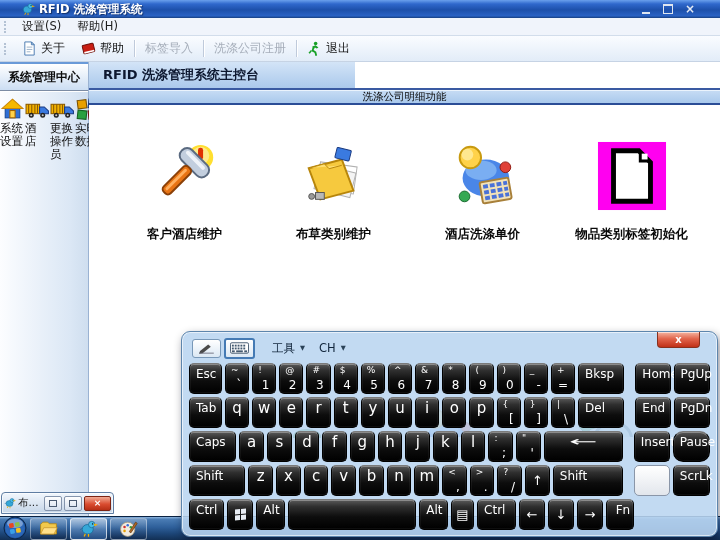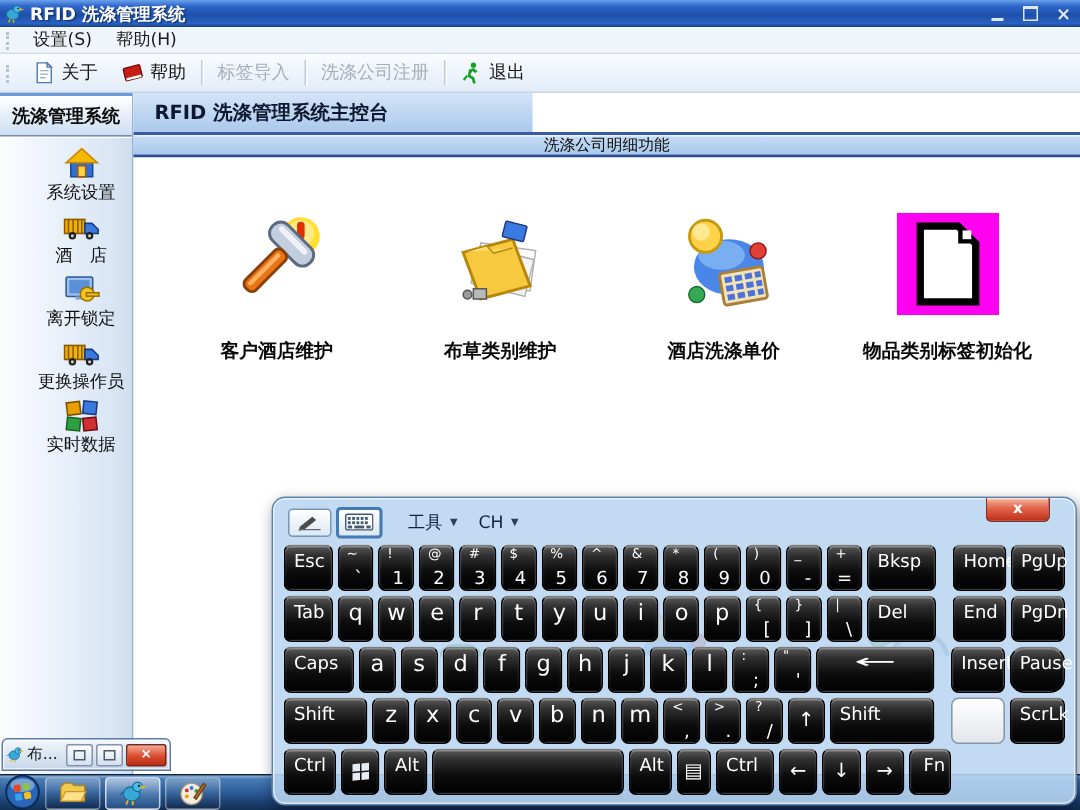--- a/index.html
+++ b/index.html
@@ -3,21 +3,21 @@
 <meta charset="utf-8">
 <style>
   html,body{margin:0;padding:0;}
   .desktop{position:relative;width:720px;height:540px;overflow:hidden;background:#16365e;
     font-family:"DejaVu Sans","Liberation Sans",sans-serif;-webkit-font-smoothing:antialiased;}
 
   
   .app{position:absolute;left:0;top:0;width:720px;height:517px;background:#eef3fa;
     display:flex;flex-direction:column;border-right:1px solid #3a5a8a;}
   .titlebar{height:18px;background:linear-gradient(180deg,#6aa0ec 0%,#2f68cc 22%,#1d50aa 55%,#2a62c4 88%,#163f80 100%);
-    display:flex;align-items:center;padding:0 2px;gap:4px;}
+    display:flex;align-items:center;padding:0 21px;gap:4px;}
   .app-icon{width:14px;height:14px;flex:0 0 auto;}
   .title-text{color:#fff;font-weight:bold;font-size:11.5px;text-shadow:1px 1px 1px #12306a;flex:1;
     white-space:nowrap;overflow:hidden;}
   .win-btn{width:18px;height:14px;display:flex;align-items:center;justify-content:center;
     color:#e4eaf4;cursor:pointer;}
   .glyph-min{width:8px;height:2px;background:#dfe6f0;margin-top:7px;}
   .glyph-restore{width:8px;height:7px;border:1px solid #dfe6f0;border-top-width:2px;}
   .glyph-close{font-size:12px;font-weight:bold;line-height:10px;}
 
   .menubar{height:17px;background:#f0f4fb;border-bottom:1px solid #d2ddeb;display:flex;
@@ -30,21 +30,21 @@
   .tb-item.disabled{color:#a6aeba;cursor:default;}
   .tb-icon{width:15px;height:15px;flex:0 0 auto;}
   .tb-sep{width:1px;height:17px;background:#bfcadb;box-shadow:1px 0 0 #fff;margin:0 2px;}
 
   .body{flex:1;display:flex;min-height:0;}
   .sidebar{width:88px;background:linear-gradient(90deg,#fcfdff,#dbe7f5 80%,#cfdeef);border-right:1px solid #9ab2d2;
     display:flex;flex-direction:column;}
   .sb-header{height:26px;background:linear-gradient(#ffffff,#ccdef3);border-top:2px solid #6a9ad8;
     border-bottom:1px solid #7c8ca4;box-shadow:0 1px 0 #fff;display:flex;align-items:center;
     justify-content:center;font-size:12px;font-weight:bold;color:#0c0c0c;}
-  .sb-items{padding-top:6px;display:flex;flex-direction:column;align-items:center;padding-left:20px;}
+  .sb-items{padding-top:6px;display:flex;flex-direction:row;align-items:flex-start;}
   .sb-item{display:flex;flex-direction:column;align-items:center;margin-bottom:4px;cursor:pointer;}
   .sb-icon{width:25px;height:25px;}
   .sb-label{font-size:11.5px;color:#101010;line-height:13px;}
 
   .main{flex:1;display:flex;flex-direction:column;min-width:0;}
   .console-row{height:26px;display:flex;border-bottom:2px solid #3a5aa2;background:#fff;}
   .console-title{width:252px;background:linear-gradient(#d3e4f7,#abc9ec);display:flex;align-items:center;
     padding-left:14px;font-weight:bold;font-size:13px;color:#0d1830;white-space:nowrap;}
   .brand{flex:1;display:flex;align-items:center;justify-content:flex-end;padding-right:9px;
     color:#1733c4;font-weight:bold;font-size:14.5px;letter-spacing:1px;white-space:nowrap;}
@@ -192,51 +192,41 @@
                 <path d="M5 6.2l4.2-1.6 3 2.4-1.8 1.1-2-1.3-1.4 2.8 2.8 1.8 1 4-1.8.5-1-3.4-3-1.6 1-4.7z" fill="#17a026"></path>
                 <path d="M4.4 9.4L1.6 12.6l1.4 1 2.2-2.9z" fill="#17a026"></path>
               </svg></span>
             <span>退出</span>
           </span>
         </span>
     </div>
 
     <div class="body">
       <div class="sidebar">
-        <div class="sb-header">洗涤管理系统</div>
+        <div class="sb-header">系统管理中心</div>
         <div class="sb-items" id="sidebar-items">
             <div class="sb-item">
               <span class="sb-icon"><svg viewBox="0 0 24 24" style="width: 25px; height: 25px;">
                   <rect x="5" y="10" width="14" height="10" fill="#2f6fd6" stroke="#1a4a9a"></rect>
                   <polygon points="12,2 22,11 2,11" fill="#f5b800" stroke="#c8860a"></polygon>
                   <rect x="9.5" y="13" width="5" height="7" fill="#ffd24a" stroke="#a06000"></rect>
                 </svg></span>
               <div class="sb-label">系统设置</div>
             </div>
             <div class="sb-item">
               <span class="sb-icon"><svg viewBox="0 0 24 24" style="width: 25px; height: 25px;">
                   <rect x="1" y="7" width="13" height="9" fill="#f2b200" stroke="#8a5a00"></rect>
                   <path d="M3.5 7v9M6.5 7v9M9.5 7v9M12 7v9" stroke="#8a5a00"></path>
                   <path d="M14 9.5h4.5l4 3.8v2.7h-8.5z" fill="#3a7ae0" stroke="#1a3a80"></path>
                   <circle cx="6" cy="17.5" r="2.4" fill="#222"></circle>
                   <circle cx="17" cy="17.5" r="2.4" fill="#222"></circle>
                   <circle cx="6" cy="17.5" r="1" fill="#ccc"></circle>
                   <circle cx="17" cy="17.5" r="1" fill="#ccc"></circle>
                 </svg></span>
               <div class="sb-label">酒　店</div>
-            </div>
-            <div class="sb-item">
-              <span class="sb-icon"><svg viewBox="0 0 24 24" style="width: 25px; height: 25px;">
-                  <rect x="2" y="3.5" width="17" height="12.5" rx="1" fill="#9cc0ea" stroke="#2a5a9a"></rect>
-                  <rect x="4" y="5.5" width="13" height="8.5" fill="#5a90d8"></rect>
-                  <rect x="8" y="16" width="5" height="2" fill="#88a8c8"></rect>
-                  <circle cx="15.5" cy="14.5" r="4.4" fill="#f4c420" stroke="#9a7000"></circle>
-                  <rect x="15" y="13.6" width="8" height="2.2" fill="#f4c420" stroke="#9a7000"></rect>
-                </svg></span>
-              <div class="sb-label">离开锁定</div>
             </div>
             <div class="sb-item">
               <span class="sb-icon"><svg viewBox="0 0 24 24" style="width: 25px; height: 25px;">
                   <rect x="1" y="7" width="13" height="9" fill="#f2b200" stroke="#8a5a00"></rect>
                   <path d="M3.5 7v9M6.5 7v9M9.5 7v9M12 7v9" stroke="#8a5a00"></path>
                   <path d="M14 9.5h4.5l4 3.8v2.7h-8.5z" fill="#3a7ae0" stroke="#1a3a80"></path>
                   <circle cx="6" cy="17.5" r="2.4" fill="#222"></circle>
                   <circle cx="17" cy="17.5" r="2.4" fill="#222"></circle>
                   <circle cx="6" cy="17.5" r="1" fill="#ccc"></circle>
                   <circle cx="17" cy="17.5" r="1" fill="#ccc"></circle>

